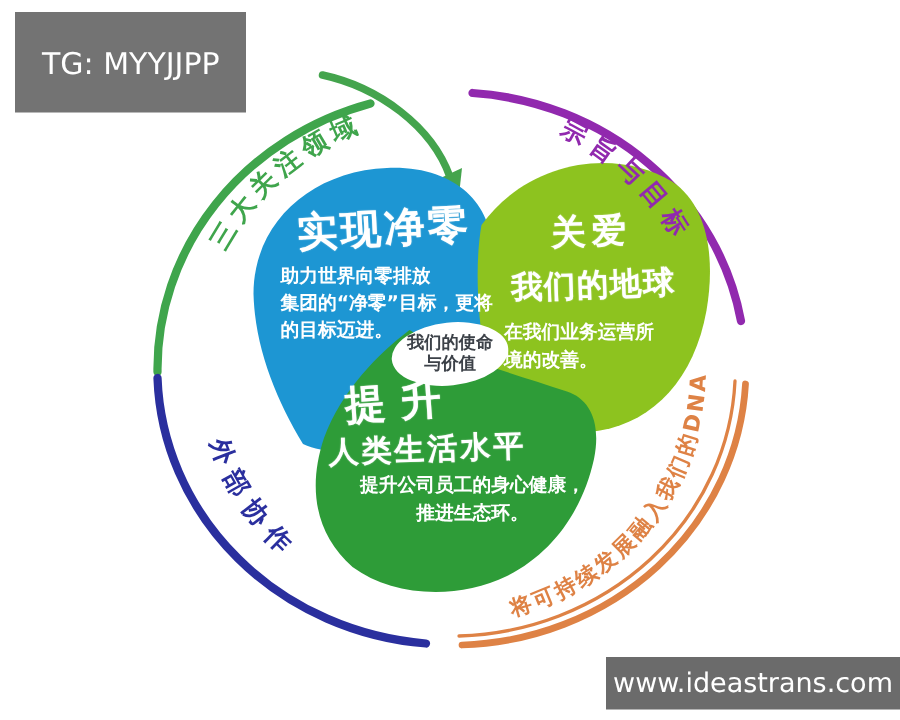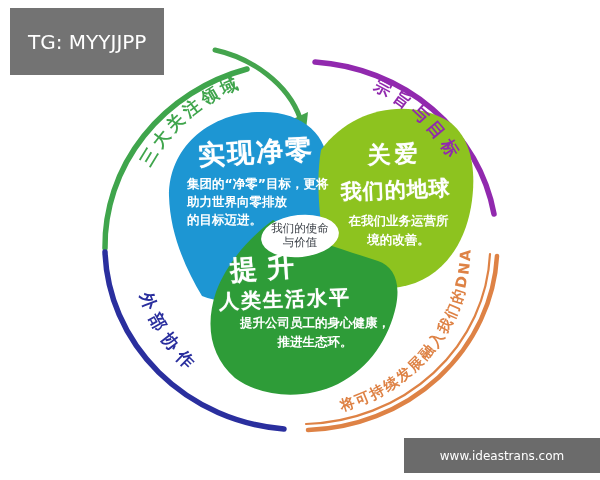--- a/index.html
+++ b/index.html
@@ -6,33 +6,33 @@
   .stage{
     position:relative;width:600px;height:480px;background:#ffffff;overflow:hidden;
     font-family:"DejaVu Sans","Liberation Sans",sans-serif;
   }
   .stage svg{position:absolute;left:0;top:0;}
   .wm{
     position:absolute;color:#ffffff;display:flex;align-items:center;justify-content:center;
     white-space:nowrap;
   }
   .wm-top{left:10px;top:8px;height:35px;padding:16px 18px;background:#737373;font-size:20px;}
-  .wm-bottom{left:404px;top:438px;width:196px;height:35px;background:#6b6b6b;font-size:12px;}
+  .wm-bottom{left:404px;top:438px;width:196px;height:35px;background:#6b6b6b;font-size:18px;}
   .ov{position:absolute;color:#ffffff;}
   .hand{font-weight:bold;text-shadow:0 0 1px rgba(255,255,255,.6);}
   .t-netzero{left:198px;top:134px;width:130px;font-size:27px;letter-spacing:2px;transform:rotate(-3deg);}
   .b-netzero{left:187px;top:175px;width:160px;font-size:12.5px;line-height:18px;font-weight:bold;}
   .t-planet{left:330px;top:139px;width:130px;text-align:center;transform:rotate(-2deg);}
   .t-planet .l1{font-size:23px;letter-spacing:4px;}
   .t-planet .l2{font-size:21px;margin-top:6px;letter-spacing:1px;}
-  .b-planet{left:336px;top:212px;width:125px;font-size:12.5px;line-height:18.5px;font-weight:bold;text-align:center;}
+  .b-planet{left:336px;top:212px;width:125px;font-size:12.5px;line-height:18.5px;font-weight:bold;}
   .t-life1{left:230px;top:250px;font-size:27px;letter-spacing:10px;transform:rotate(-4deg);}
   .t-life2{left:219px;top:286px;font-size:20px;letter-spacing:2px;transform:rotate(-2deg);}
   .b-life{left:222px;top:314px;width:186px;text-align:center;font-size:12.5px;line-height:18.5px;font-weight:bold;}
-  .badge-text{left:262px;top:221px;width:76px;text-align:center;color:#3c4148;font-size:11.5px;line-height:14px;font-weight:normal;}
+  .badge-text{left:262px;top:221px;width:76px;text-align:center;color:#3c4148;font-size:11.5px;line-height:14px;font-weight:bold;}
   .arcLabel{font-weight:bold;}
 </style>
 </head>
 <body>
 
 <div class="stage">
 
   <div class="wm wm-top">TG: MYYJJPP</div>
 
   <svg width="600" height="480" viewBox="0 0 600 480">
@@ -73,22 +73,22 @@
     <text class="arcLabel" font-size="14.5" letter-spacing="2" fill="#de8245">
       <textPath href="#tp-dna" startOffset="12">将可持续发展融入我们的DNA</textPath>
     </text>
     <text class="arcLabel" font-size="17" letter-spacing="7" fill="#2a2f9e">
       <textPath href="#tp-collab" startOffset="5">外部协作</textPath>
     </text>
   </svg>
 
   <div class="ov hand t-netzero">实现净零</div>
   <div class="ov b-netzero">
+    <div>助力世界向零排放</div>
     <div>集团的“净零”目标，更将</div>
-    <div>助力世界向零排放</div>
     <div>的目标迈进。</div>
   </div>
 
   <div class="ov hand t-planet">
     <div class="l1">关爱</div>
     <div class="l2">我们的地球</div>
   </div>
   <div class="ov b-planet">
     <div>在我们业务运营所</div>
     <div>境的改善。</div>

